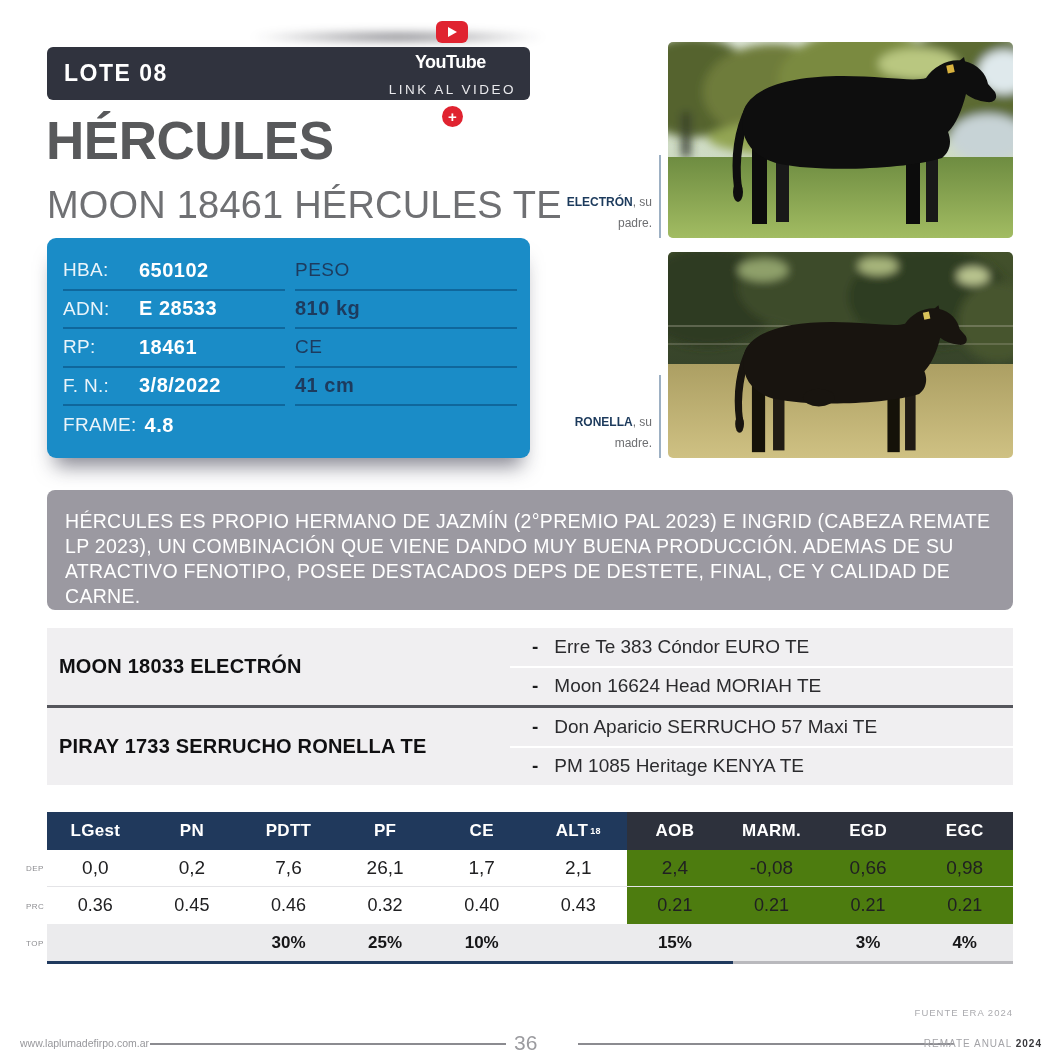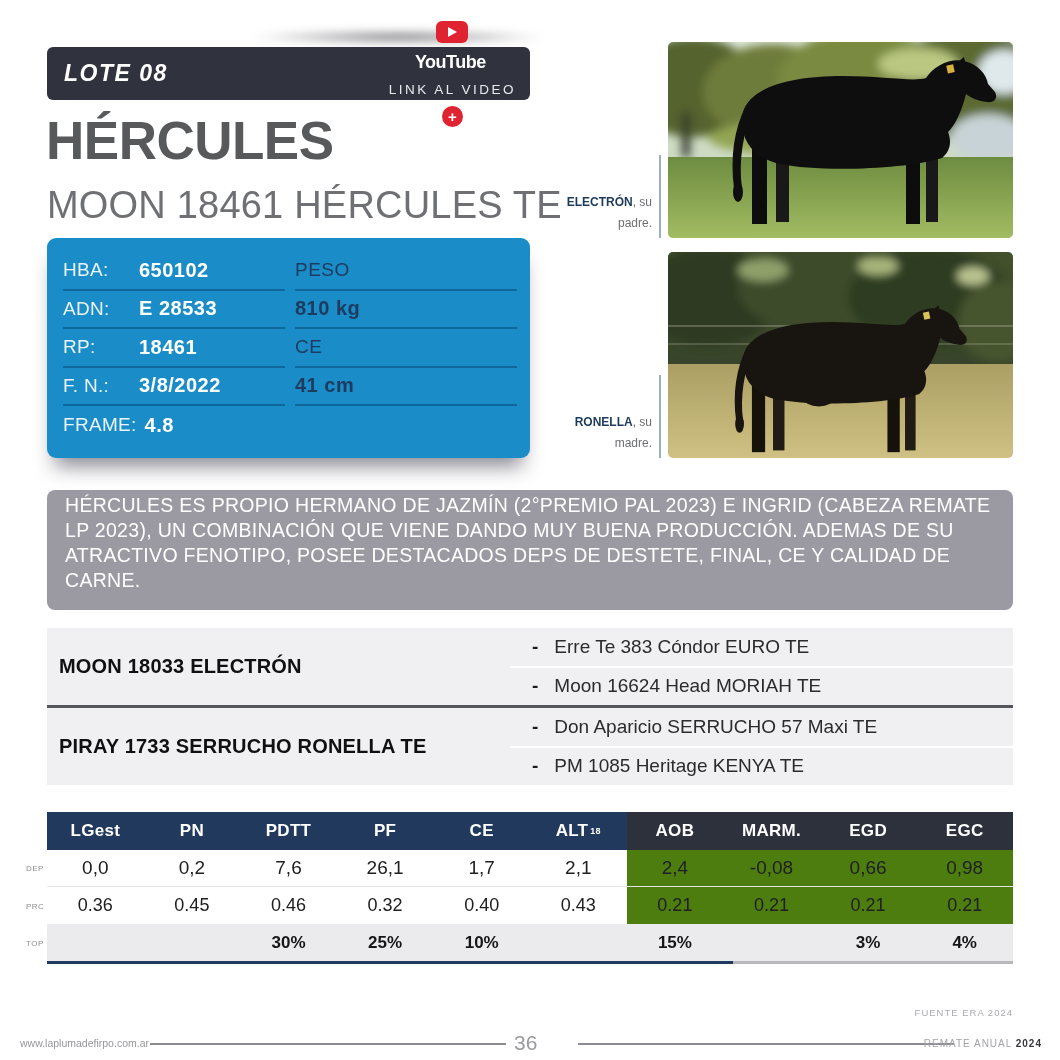--- a/index.html
+++ b/index.html
@@ -8,21 +8,21 @@
 
   
   .top-shadow { position:absolute; left:248px; top:30px; width:300px; height:14px;
     background:radial-gradient(ellipse at center, rgba(25,25,35,.6), rgba(25,25,35,0) 70%);
     filter:blur(4px); }
 
   
   .lote-bar { position:absolute; left:47px; top:47px; width:483px; height:53px;
     background:#30333e; border-radius:6px; display:flex; align-items:center;
     justify-content:space-between; padding:0 14px 0 17px; }
-  .lote-label { color:#ffffff; font-size:23px; font-weight:bold; letter-spacing:1.5px;font-style:italic; }
+  .lote-label { color:#ffffff; font-size:23px; font-weight:bold; letter-spacing:1.5px; }
   .video-group { display:flex; align-items:center; gap:9px; cursor:pointer;flex-direction:column; }
   .yt-badge { width:32px; height:22px; background:#e02330; border-radius:6px;
     display:flex; align-items:center; justify-content:center; }
   .yt-play { width:0; height:0; border-left:9px solid #ffffff; border-top:5.5px solid transparent; border-bottom:5.5px solid transparent; }
   .yt-word { color:#ffffff; font-size:18px; font-weight:bold; letter-spacing:-0.5px; margin-right:4px; }
   .video-link { color:#e9e9ec; font-size:13.5px; letter-spacing:2.5px; }
   .plus-circle { width:21px; height:21px; border-radius:50%; background:#e02330; color:#ffffff;
     font-size:15px; font-weight:bold; display:flex; align-items:center; justify-content:center; line-height:1; }
 
   .title { position:absolute; left:46px; top:110px; font-size:53px; font-weight:800;
@@ -49,21 +49,21 @@
   .photo svg { display:block; width:100%; height:100%; }
   .photo1 { top:42px; height:196px; }
   .photo2 { top:252px; height:206px; }
   .caption { position:absolute; width:112px; left:540px; text-align:right; font-size:12px;
     line-height:21px; color:#6d6e71; }
   .caption b { color:#1c3a5c; font-weight:bold; }
   .cap-line { position:absolute; left:659px; width:2px; background:#9db0c3; }
 
   
   .desc-box { position:absolute; left:47px; top:490px; width:966px; height:120px;
-    background:#9b99a1; border-radius:8px; padding:3px 18px; }
+    background:#9b99a1; border-radius:8px; padding:19px 18px; }
   .desc-text { color:#ffffff; font-size:19.5px; line-height:25px; letter-spacing:0.3px; }
 
   
   .pedigree { position:absolute; left:47px; top:628px; width:966px; }
   .ped-row { display:flex; height:77px; }
   .ped-sep { height:3px; background:#55565c; }
   .ped-parent { width:463px; background:#f0eff1; display:flex; align-items:center;
     padding-left:12px; font-size:20px; font-weight:bold; color:#101012; letter-spacing:0.2px; }
   .ped-gps { width:503px; display:flex; flex-direction:column; }
   .ped-gp { flex:1; background:#f0eff1; display:flex; align-items:center; padding-left:22px;

